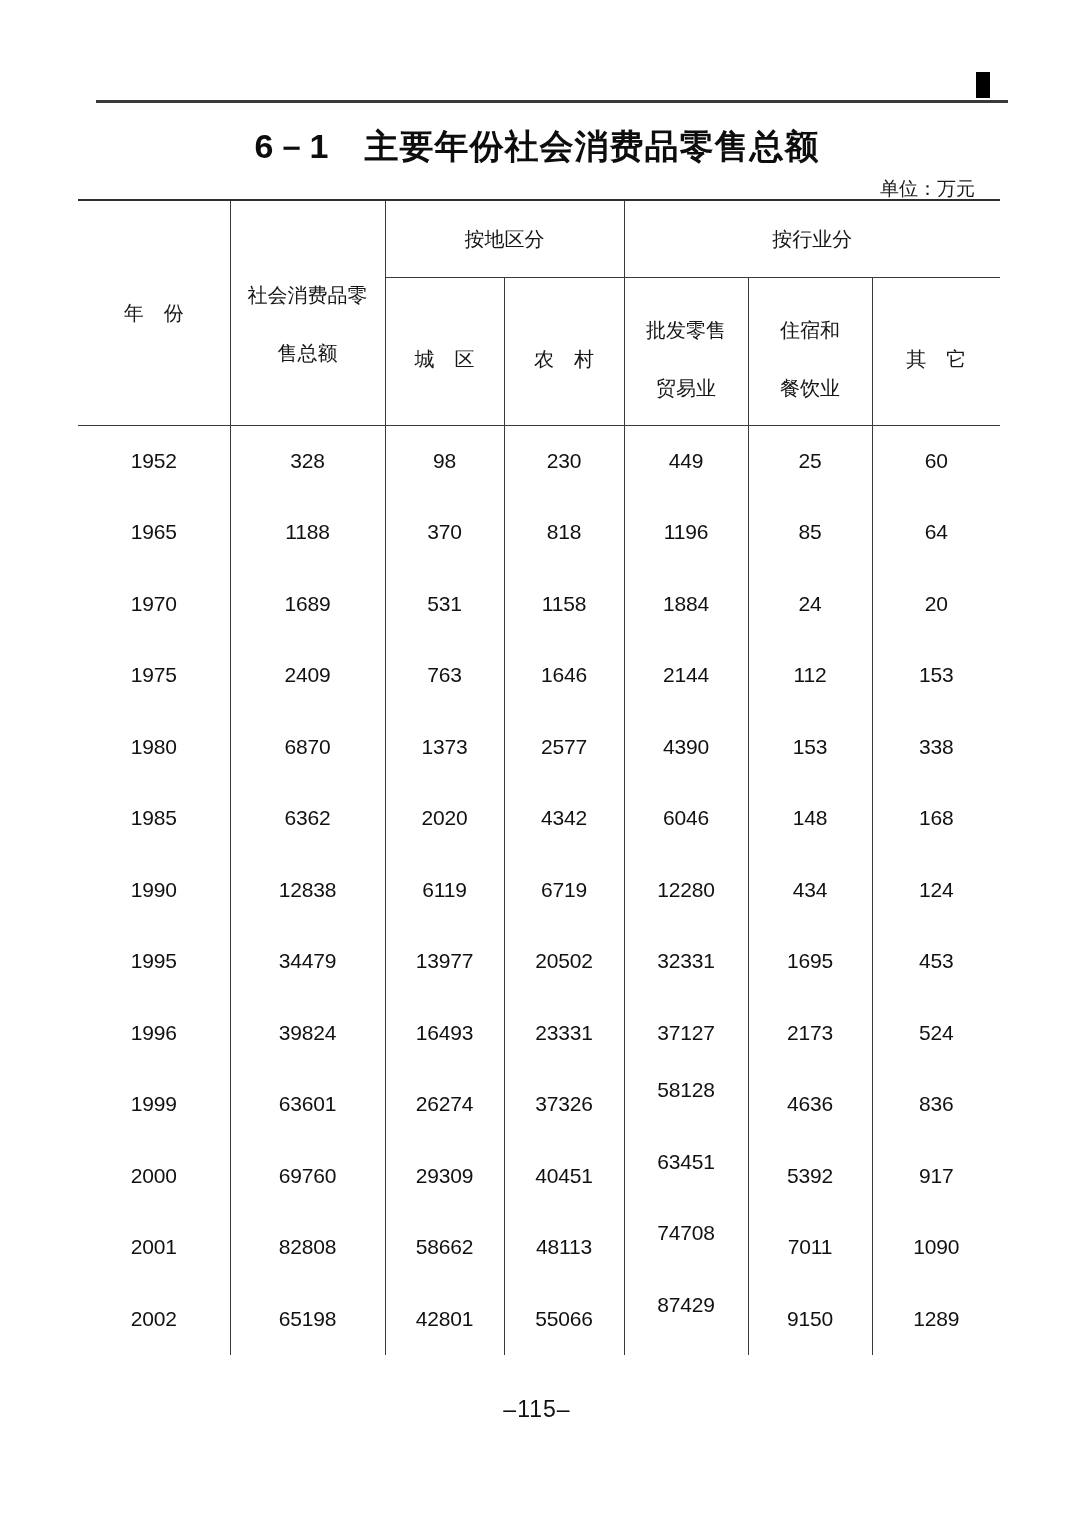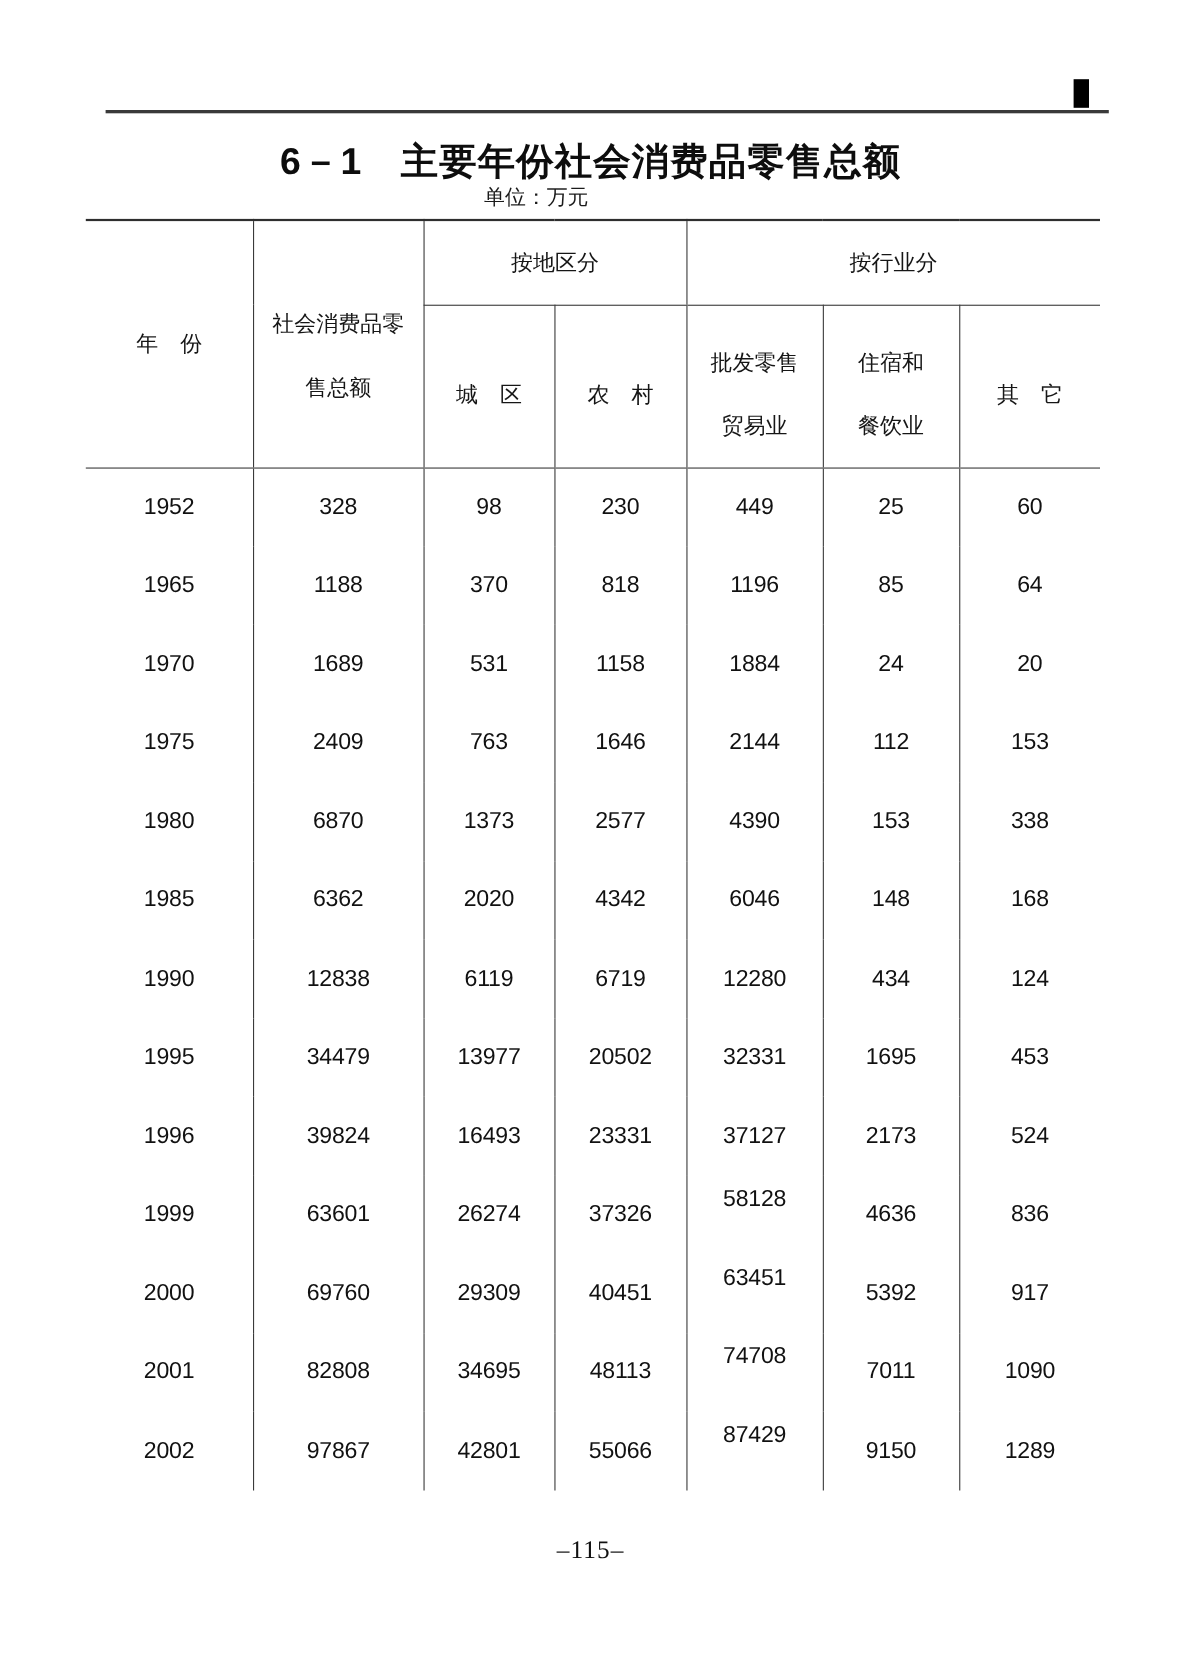--- a/index.html
+++ b/index.html
@@ -29,22 +29,22 @@
   }
 
   
   .doc-title {
     position: absolute; top: 124px; left: 0; width: 1074px;
     text-align: center;
     font-family: "Liberation Sans", sans-serif;
     font-weight: bold; font-size: 34px; letter-spacing: 1px; color: #0d0d0d;
   }
   .unit-label {
-    position: absolute; top: 166px; left: 0; width: 975px;
-    text-align: center; font-size: 19px; color: #1a1a1a;
+    position: absolute; top: 176px; left: 0; width: 975px;
+    text-align: right; font-size: 19px; color: #1a1a1a;
   }
 
   
   table.stat-table {
     position: absolute; top: 199px; left: 78px; width: 922px;
     border-collapse: collapse; table-layout: fixed;
     border-top: 2px solid #2e2e2e;
   }
   th, td {
     font-weight: normal; text-align: center; vertical-align: middle;
@@ -64,21 +64,21 @@
   }
   
   tbody tr:nth-child(n+10) td:nth-child(5) span {
     display: inline-block; transform: translateY(-14px); text-align: right;
   }
 
   
   .page-number {
     position: absolute; top: 1396px; left: 0; width: 1074px;
     text-align: center;
-    font-family: Liberation Serif, serif;
+    font-family: Liberation Sans, sans-serif;
     font-size: 23px; letter-spacing: 1px; color: #111111;
   }
 </style>
 </head>
 <body>
 
 <div class="page-header">
   <span class="header-bar"></span>
 </div>
 <div class="header-rule"></div>
@@ -216,29 +216,29 @@
         <td class="bl"><span>69760</span></td>
         <td class="bl"><span>29309</span></td>
         <td class="bl"><span>40451</span></td>
         <td class="bl"><span>63451</span></td>
         <td class="bl"><span>5392</span></td>
         <td class="bl"><span>917</span></td>
       </tr>
       <tr>
         <td><span>2001</span></td>
         <td class="bl"><span>82808</span></td>
-        <td class="bl"><span>34695</span></td>
+        <td class="bl"><span>58662</span></td>
         <td class="bl"><span>48113</span></td>
         <td class="bl"><span>74708</span></td>
         <td class="bl"><span>7011</span></td>
         <td class="bl"><span>1090</span></td>
       </tr>
       <tr>
         <td><span>2002</span></td>
-        <td class="bl"><span>97867</span></td>
+        <td class="bl"><span>65198</span></td>
         <td class="bl"><span>42801</span></td>
         <td class="bl"><span>55066</span></td>
         <td class="bl"><span>87429</span></td>
         <td class="bl"><span>9150</span></td>
         <td class="bl"><span>1289</span></td>
       </tr>
     </tbody>
 </table>
 
 <div class="page-number">–115–</div>

